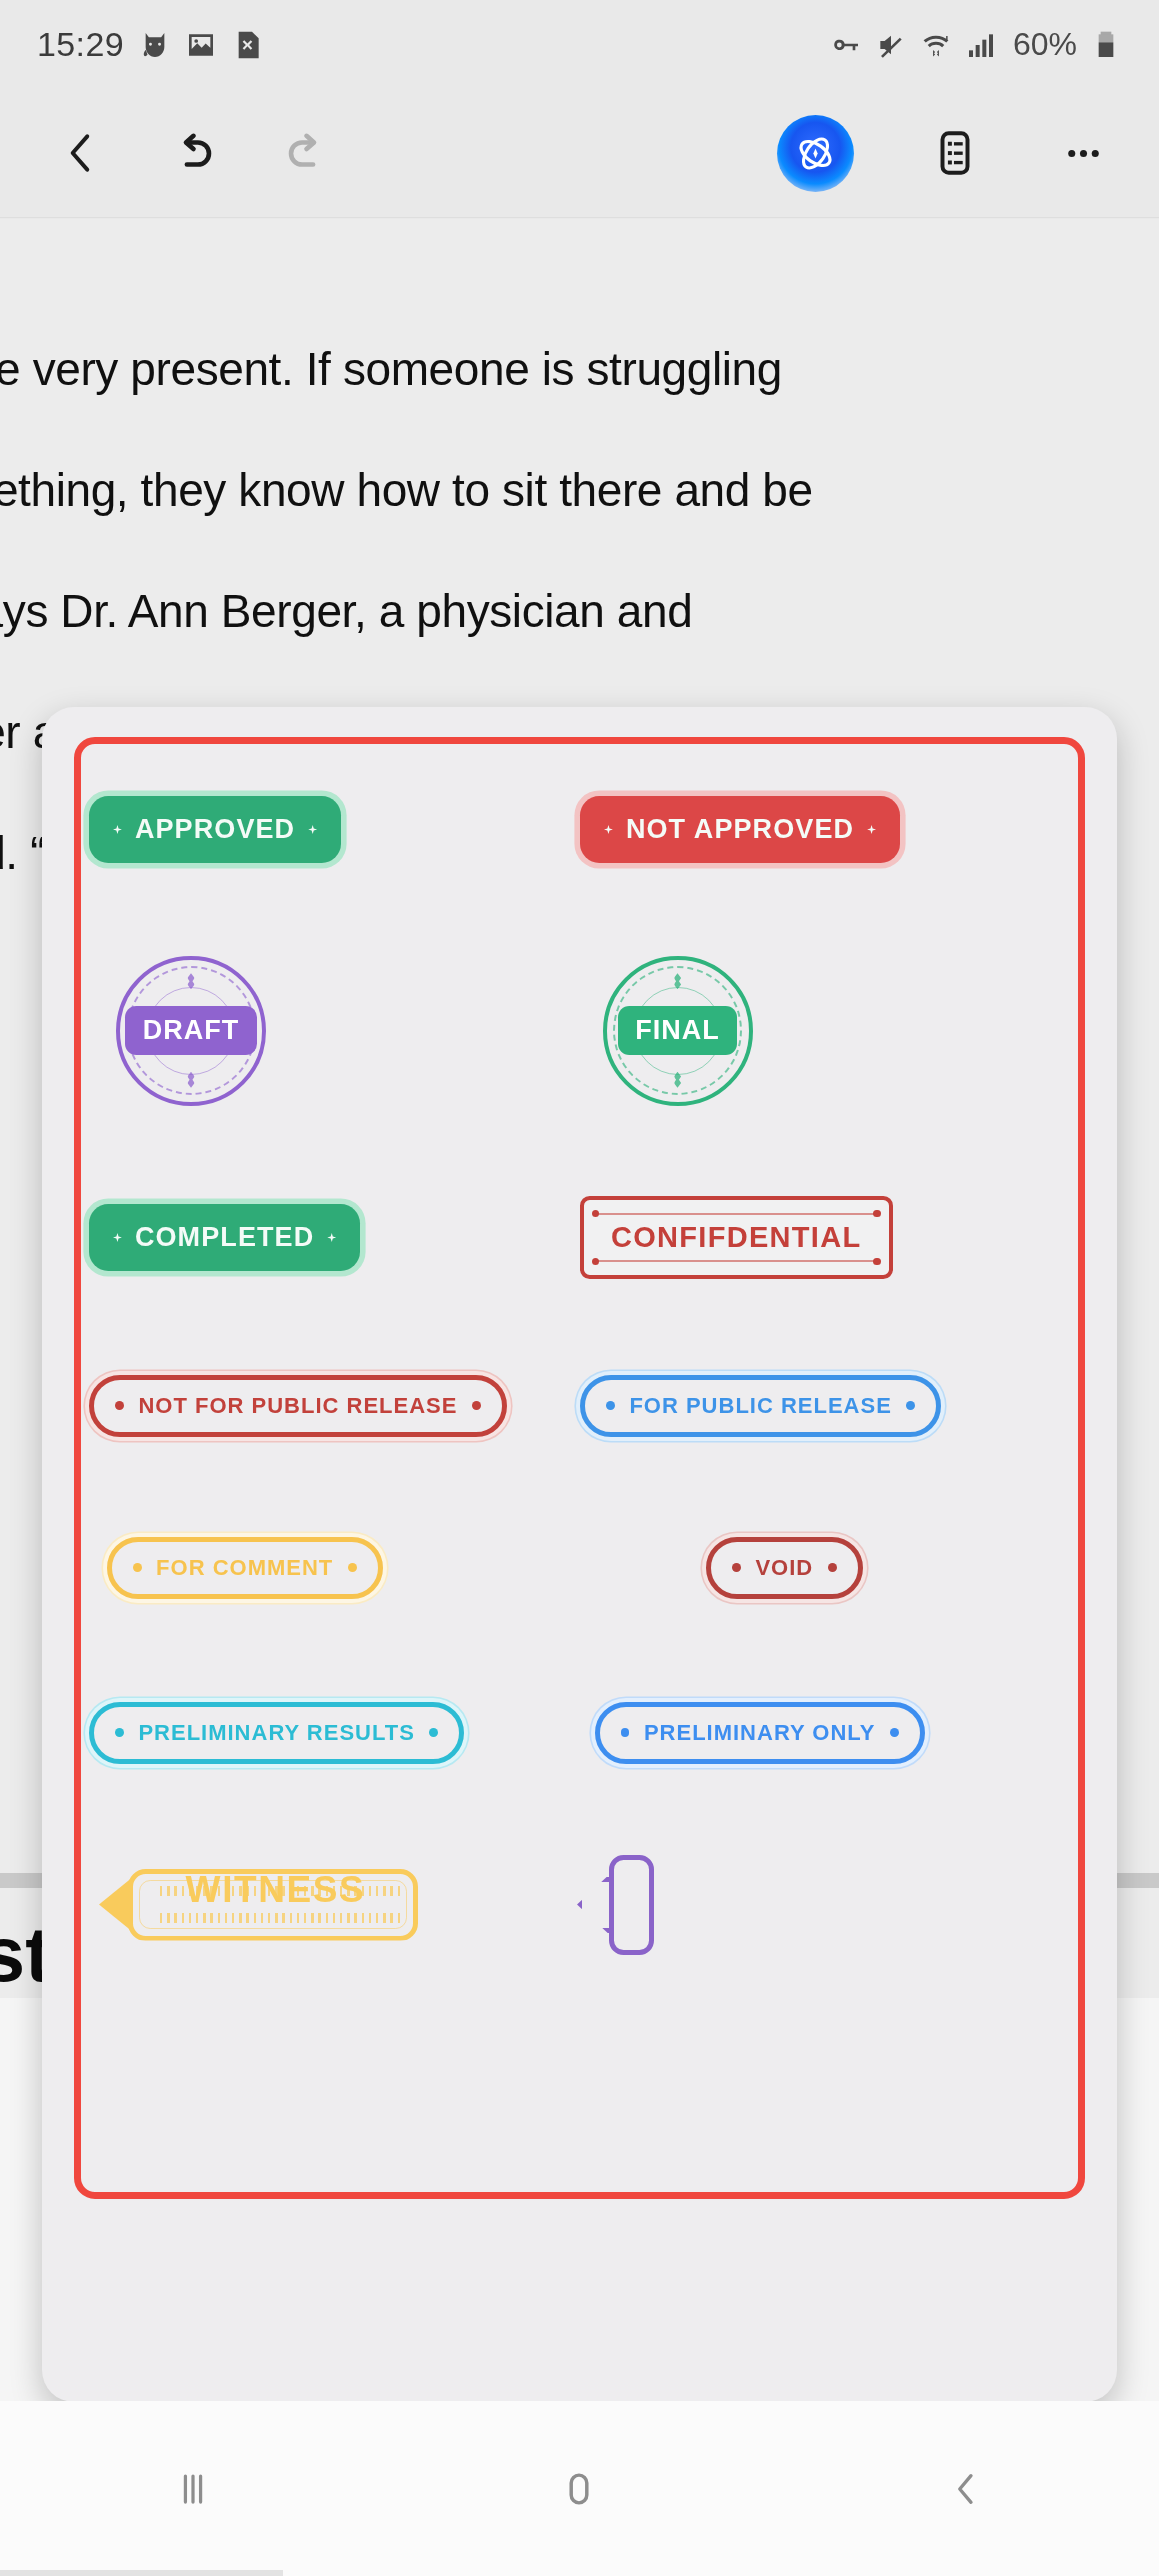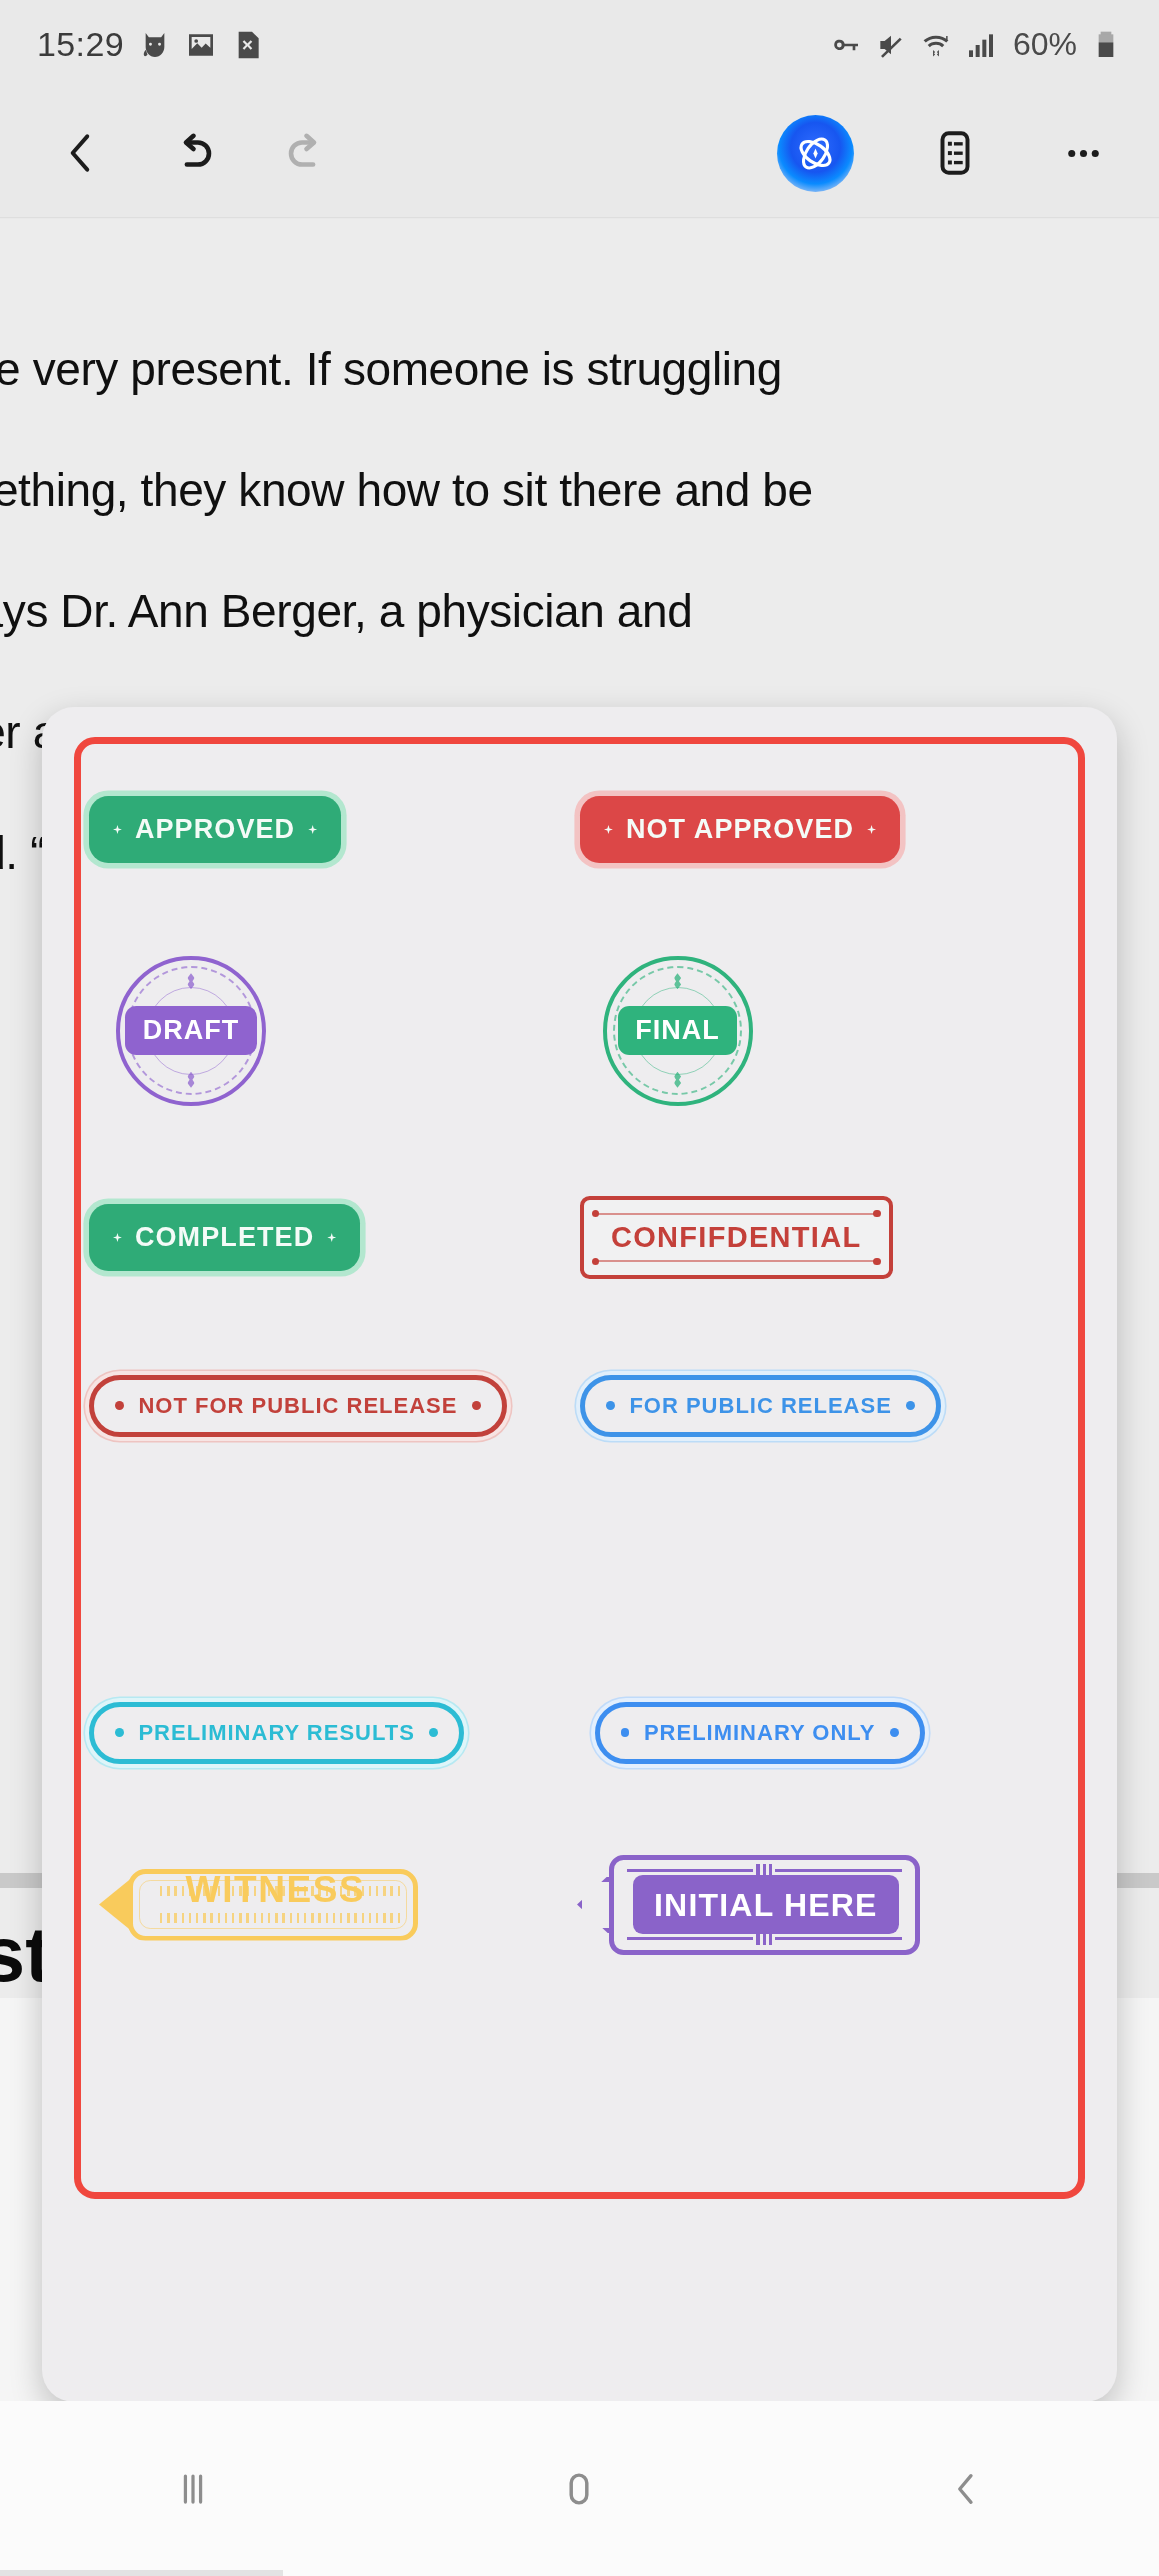--- a/index.html
+++ b/index.html
@@ -397,20 +397,36 @@
     </div>
     <div class="scell">
       <span class="st-pill" style="--c:#3d93e8;--halo:#bcdcf7;--r:32px;">
         <i class="rdot"></i>
         <span>FOR PUBLIC RELEASE</span>
         <i class="rdot"></i>
       </span>
     </div>
   </div>
 
+  <div class="srow" style="top:758px;height:121px;">
+    <div class="scell" style="padding-left:17.7px">
+      <span class="st-pill" style="--c:#f7c34e;--halo:#faebc4;--r:35px;">
+        <i class="rdot"></i>
+        <span>FOR COMMENT</span>
+        <i class="rdot"></i>
+      </span>
+    </div>
+    <div class="scell right" style="padding-left:126px">
+      <span class="st-pill" style="--c:#b5413c;--halo:#eac6c4;--r:35px;">
+        <i class="rdot"></i>
+        <span>VOID</span>
+        <i class="rdot"></i>
+      </span>
+    </div>
+  </div>
 
   <div class="srow" style="top:923px;height:121px;">
     <div class="scell">
       <span class="st-pill" style="--c:#2cbcd4;--halo:#b6e9f2;--r:32px;">
         <i class="rdot"></i>
         <span>PRELIMINARY RESULTS</span>
         <i class="rdot"></i>
       </span>
     </div>
     <div class="scell right" style="padding-left:14.5px">
@@ -444,21 +460,20 @@
             <i class="dbar"></i>
             <i class="dl"></i>
         </i>
         <i class="ft-deco b">
           <i class="dl"></i>
             <i class="dbar"></i>
             <i class="dbar"></i>
             <i class="dbar"></i>
             <i class="dl"></i>
         </i>
-        <span class="ft-band">INITIAL HERE</span>
       </span>
     </div>
   </div>
 
   <div class="srow" style="top:1278px;height:137px;">
     <div class="scell right"></div>
   </div>
 
 </div>
 

